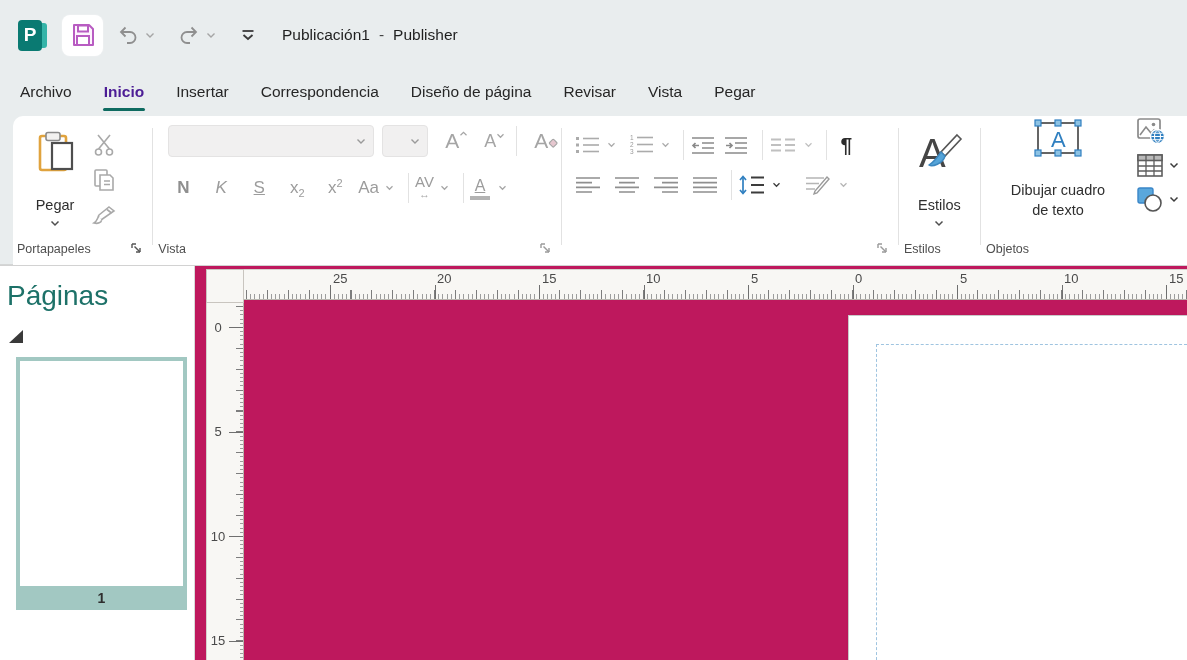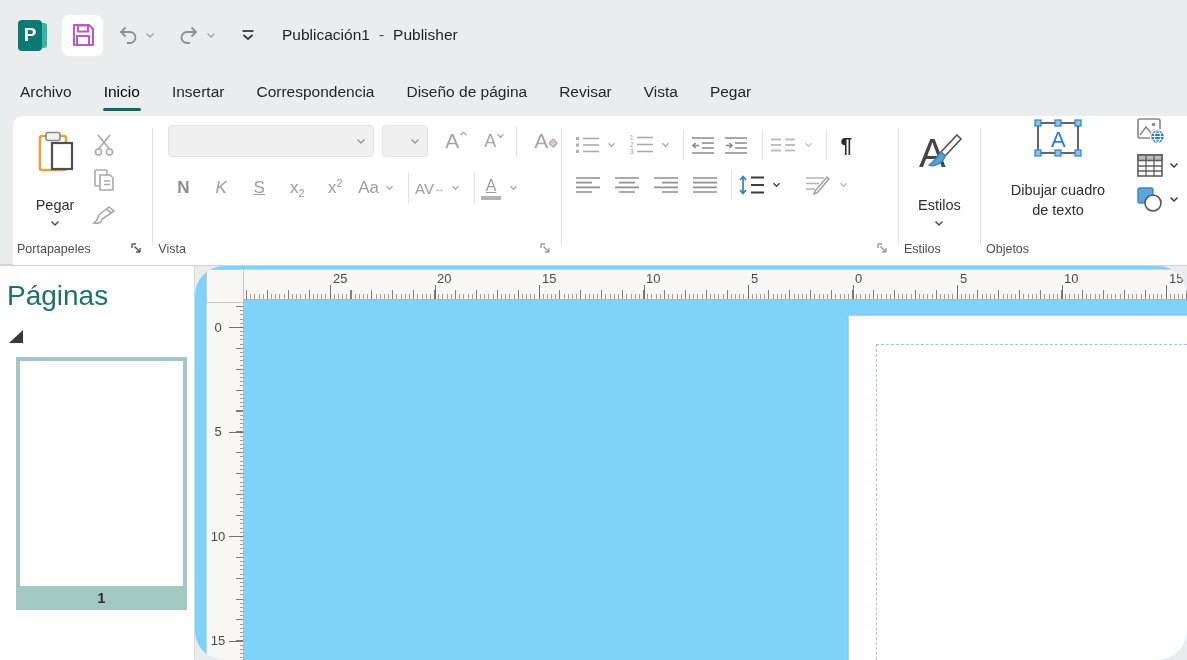--- a/index.html
+++ b/index.html
@@ -15,21 +15,21 @@
   .savebtn { width:41px; height:41px; margin-left:13px; background:#fff; border-radius:8px; display:flex; align-items:center; justify-content:center; box-shadow:0 0 0 1px #eceff0; }
   .tbbtn { display:flex; align-items:center; margin-left:13px; }
   .tbbtn svg { display:block; }
   .chev { display:block; }
   .title { margin-left:26px; font-size:15.5px; color:#1f1f1f; display:flex; align-items:center; }
   .title .dash { margin:0 9px; color:#444; }
 
   
   .tabrow { height:46px; display:flex; align-items:center; padding-left:10px; background:#e9edee; }
   .tab { position:relative; font-size:15.5px; color:#262626; padding:10px 10px 12px; margin-right:12px; white-space:nowrap; cursor:default; }
-  .tab.active { font-weight:normal; color:#000000; }
+  .tab.active { font-weight:bold; color:#4c1d95; }
   .tab.active::after { content:""; position:absolute; left:9px; right:9px; bottom:2px; height:3px; border-radius:2px; background:#0e6b60; }
 
   
   .ribbon { height:149px; background:#e9edee; border-bottom:1px solid #d4d6d6; }
   .panel { margin-left:13px; height:149px; background:#fff; border-top-left-radius:10px; display:flex; padding-left:4px; }
   .group { position:relative; display:flex; flex-direction:column; }
   .gbody { flex:1; display:flex; align-items:flex-start; padding-top:13px; }
   .glabel { height:27px; font-size:12.5px; color:#4e4e4e; text-align:left; padding-top:4px; }
   .launcher { position:absolute; right:5px; bottom:7px; }
   .vsep { width:1px; background:#e2e2e2; margin:12px 5px 20px; }
@@ -68,21 +68,21 @@
 
   
   .workarea { position:relative; height:395px; display:flex; border-top:1px solid #d2d2d2; }
   .sidebar { width:195px; background:#fff; border-right:1px solid #d8d8d8; position:relative; }
   .pages-title { position:absolute; left:7px; top:14px; font-size:28px; color:#1d7168; }
   .collapse-tri { position:absolute; left:9px; top:64px; width:14px; height:13px; background:#3a3a3a; clip-path:polygon(100% 0, 100% 100%, 0 100%); }
   .thumb { position:absolute; left:16px; top:91px; width:171px; height:253px; background:#a2c8c2; padding:4px 4px 0 4px; display:flex; flex-direction:column; }
   .thumb-page { flex:1; background:#fff; }
   .thumb-bar { height:24px; display:flex; align-items:center; justify-content:center; font-size:14px; font-weight:bold; color:#2e2e2e; }
 
-  .canvas { position:relative; flex:1; background:#7dd3fc; overflow:hidden;border-radius:29px; }
+  .canvas { position:relative; flex:1; background:#be185d; overflow:hidden; }
   .cornerbox { position:absolute; left:11px; top:3px; width:38px; height:34px; background:#f8f7f4; border:1px solid #c9c5bf; }
   .hruler { position:absolute; left:49px; top:3px; right:0; height:31px; background:#f8f7f4; border-top:1px solid #d5d2cc; border-bottom:1px solid #b9b5ae;
     background-image:
       repeating-linear-gradient(to right,#6f6f6f 0 1px,transparent 1px 104.5px),
       repeating-linear-gradient(to right,#7d7d7d 0 1px,transparent 1px 20.9px),
       repeating-linear-gradient(to right,#9d9d9d 0 1px,transparent 1px 4.18px);
     background-size:auto 14px, auto 9px, auto 5px;
     background-position:85.5px bottom, 1.9px bottom, 1.9px bottom;
     background-repeat:no-repeat; }
   .hnum { position:absolute; top:1px; font-size:13px; color:#4a4a4a; }
@@ -263,21 +263,21 @@
                 <span class="letter"><span>x</span><span class="scr" style="top:-6px">2</span></span>
               </div>
               <div class="lbtn">
                 <span class="letter" style="width:auto">Aa</span>
                 <svg class="chev" width="9" height="6" viewBox="0 0 10 7" fill="none" stroke="#a5a5a5" stroke-width="1.4" style="margin-left:6px">
                     <path d="M1.5 1.5 L5 5 L8.5 1.5"></path>
                   </svg>
               </div>
               <div class="ssep"></div>
               <div class="lbtn">
-                <span style="display:flex;flex-direction:row;align-items:center;line-height:13px">
+                <span style="display:flex;flex-direction:column;align-items:center;line-height:13px">
                   <span class="letter" style="width:auto;font-size:15px">AV</span>
                   <span style="font-size:11px;color:#a5a5a5">↔</span>
                 </span>
                 <svg class="chev" width="9" height="6" viewBox="0 0 10 7" fill="none" stroke="#a5a5a5" stroke-width="1.4" style="margin-left:6px">
                     <path d="M1.5 1.5 L5 5 L8.5 1.5"></path>
                   </svg>
               </div>
               <div class="ssep"></div>
               <div class="lbtn">
                 <span style="display:flex;flex-direction:column;align-items:center">

